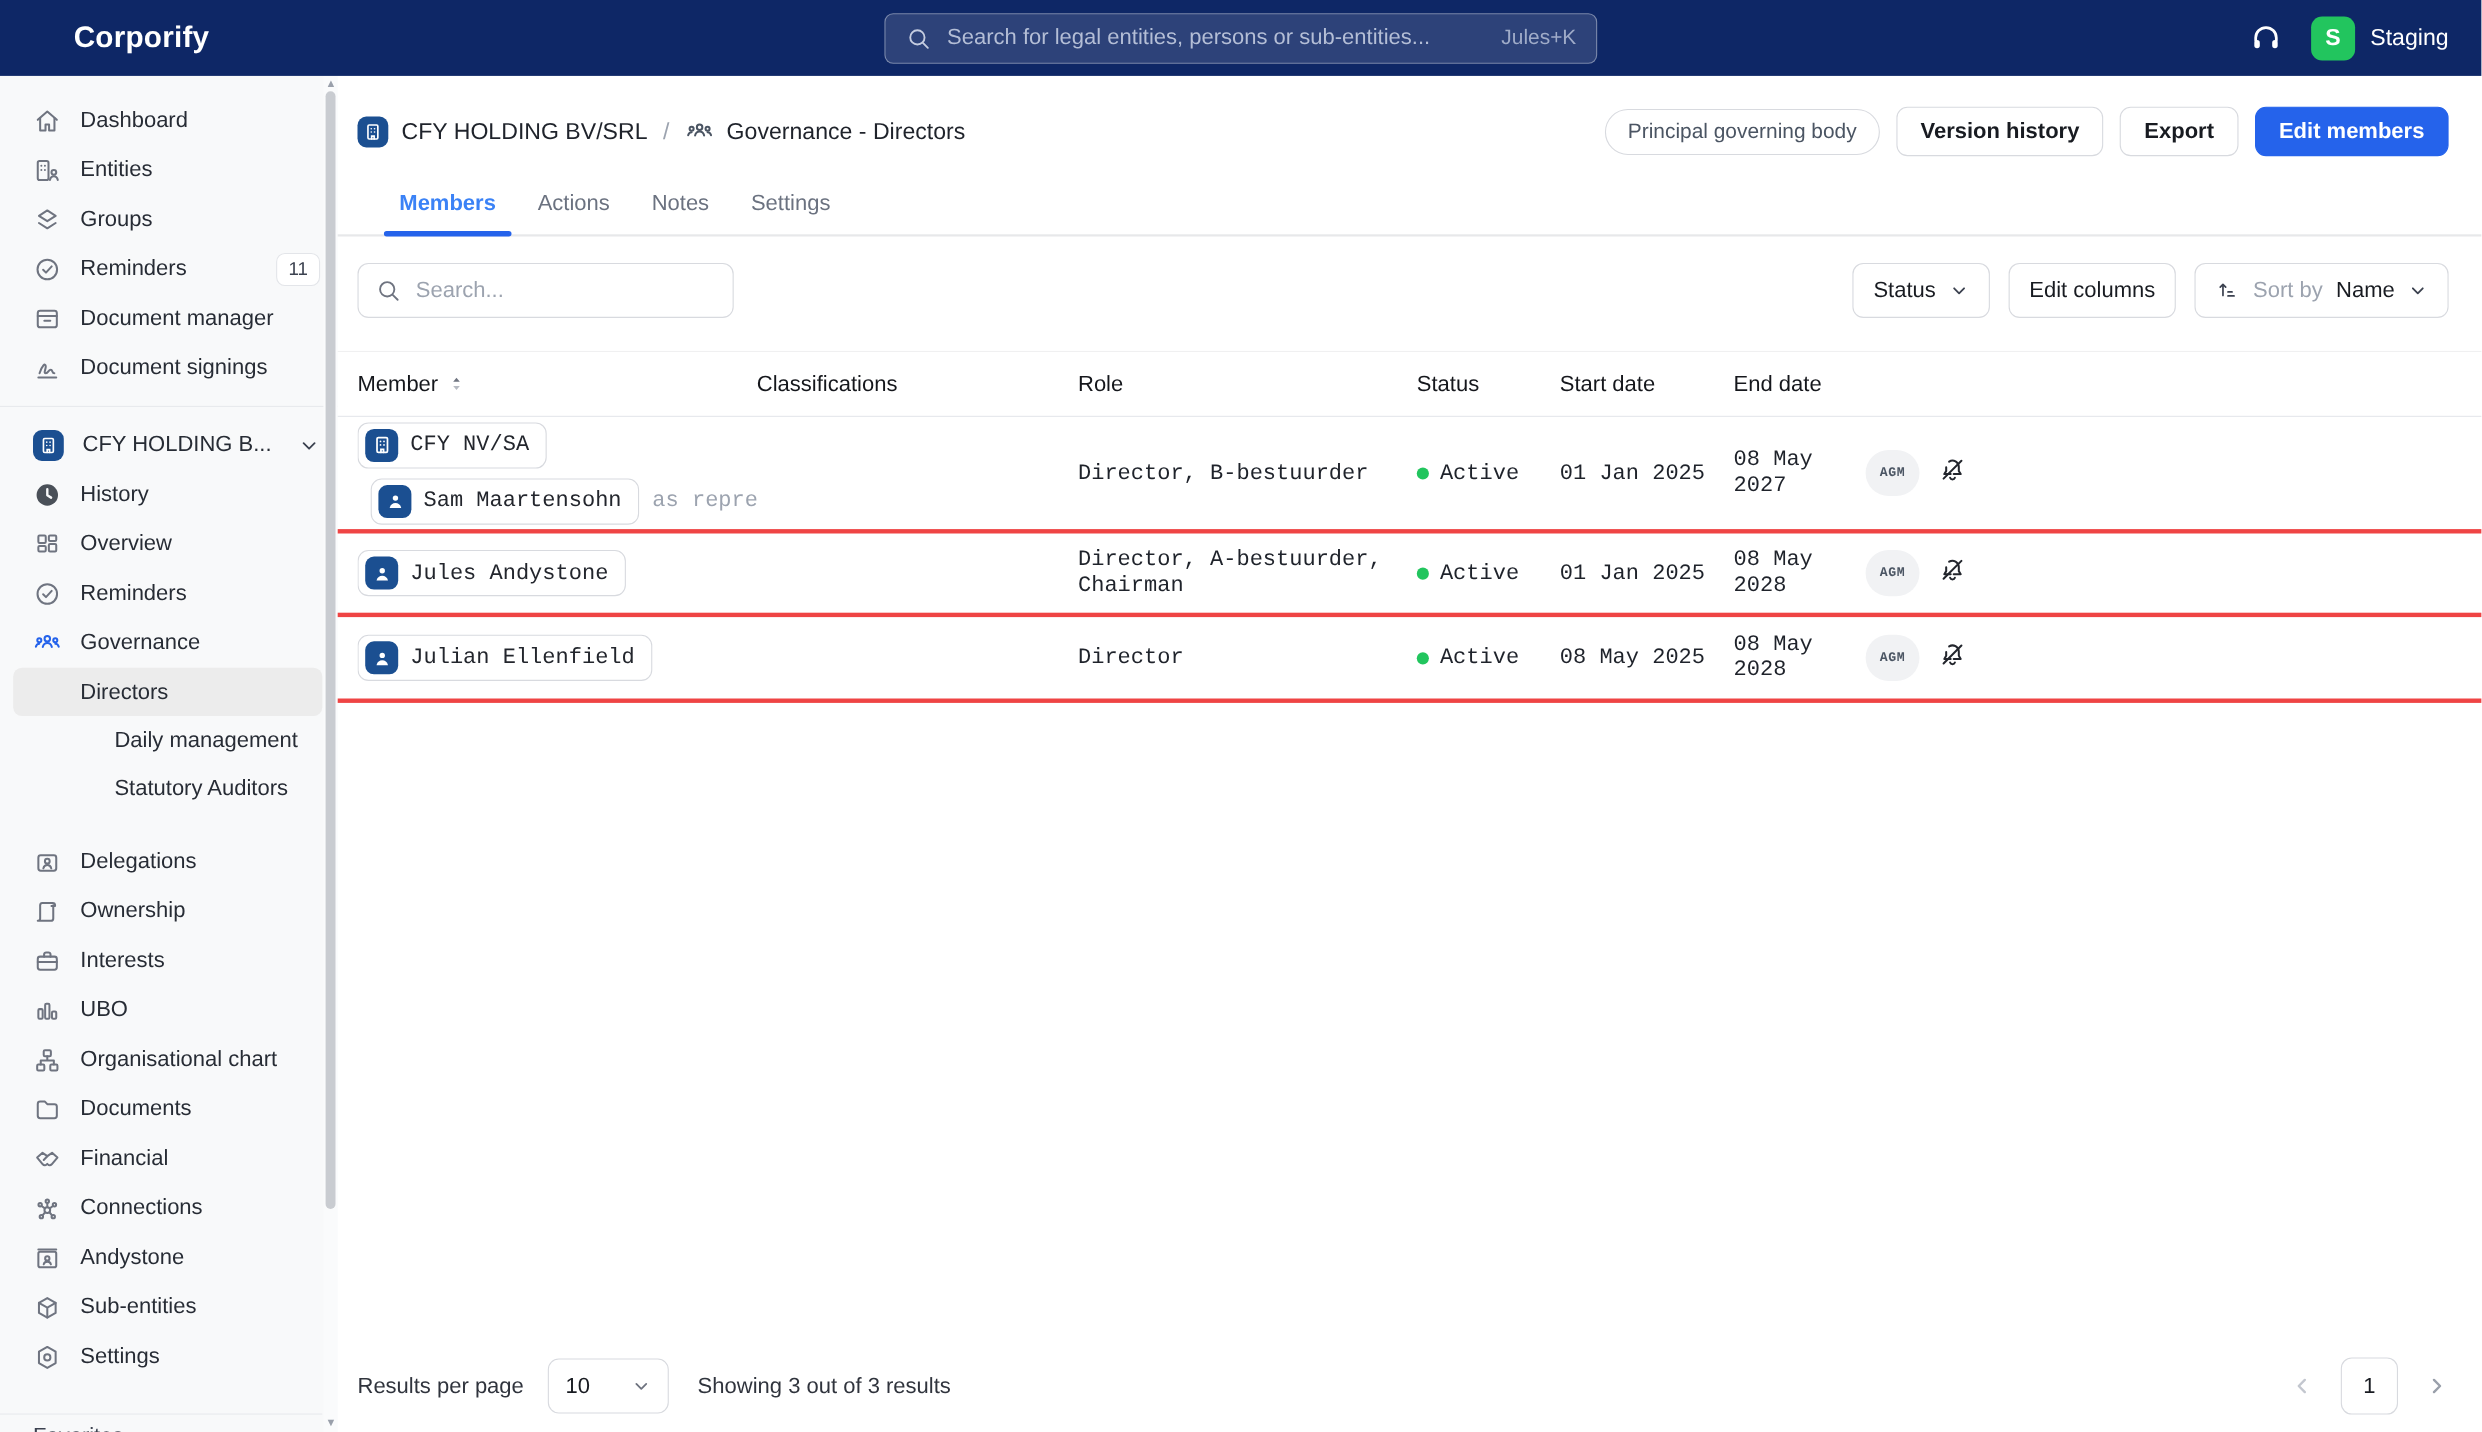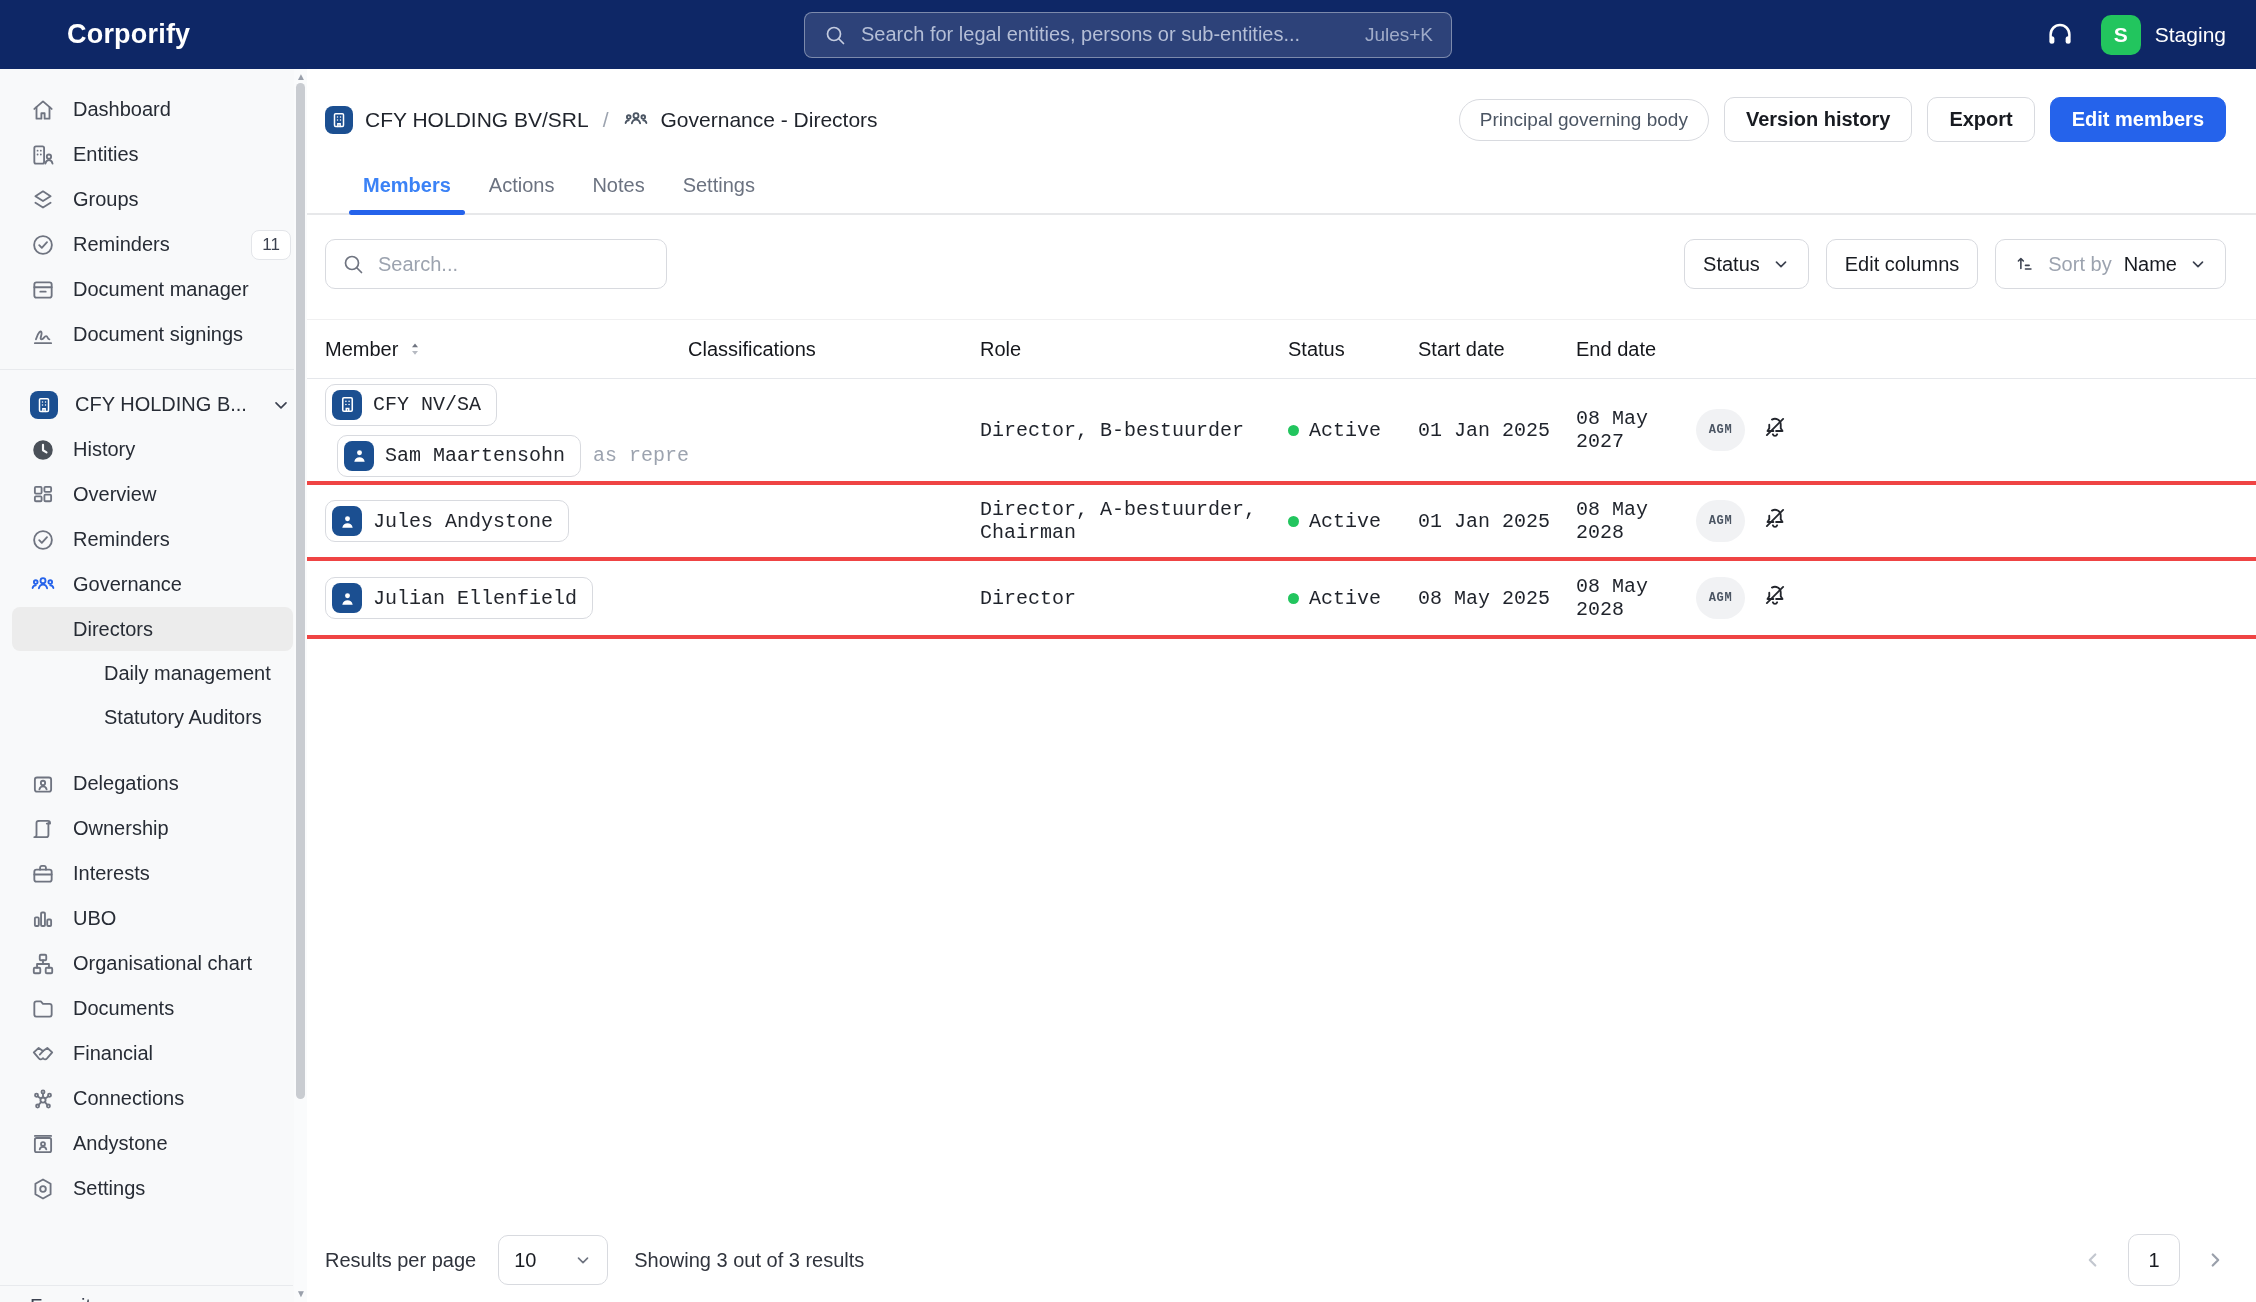--- a/index.html
+++ b/index.html
@@ -361,20 +361,27 @@
     <div class="sb-item">
       <svg class="i" viewBox="0 0 24 24">
         <rect x="4.5" y="6.5" width="15" height="13" rx="1.5"></rect>
           <path d="M4.5 4.5h15"></path>
         <circle cx="12" cy="12" r="1.8"></circle>
           <path d="M9 17c.3-1.5 1.5-2.3 3-2.3s2.7.8 3 2.3"></path>
         </svg>
       <span>Andystone</span>
     </div>
 
+    <div class="sb-item">
+      <svg class="i" viewBox="0 0 24 24">
+        <path d="M12 3.8l7 4v8.4l-7 4-7-4V7.8z"></path>
+          <path d="M5 7.8l7 4 7-4M12 11.8V20"></path>
+        </svg>
+      <span>Sub-entities</span>
+    </div>
 
     <div class="sb-item">
       <svg class="i" viewBox="0 0 24 24">
         <path d="M12 3.2l7 4v9.6l-7 4-7-4V7.2z"></path>
           <circle cx="12" cy="12" r="2.6"></circle>
         </svg>
       <span>Settings</span>
     </div>
 
     <div class="sb-fav">

